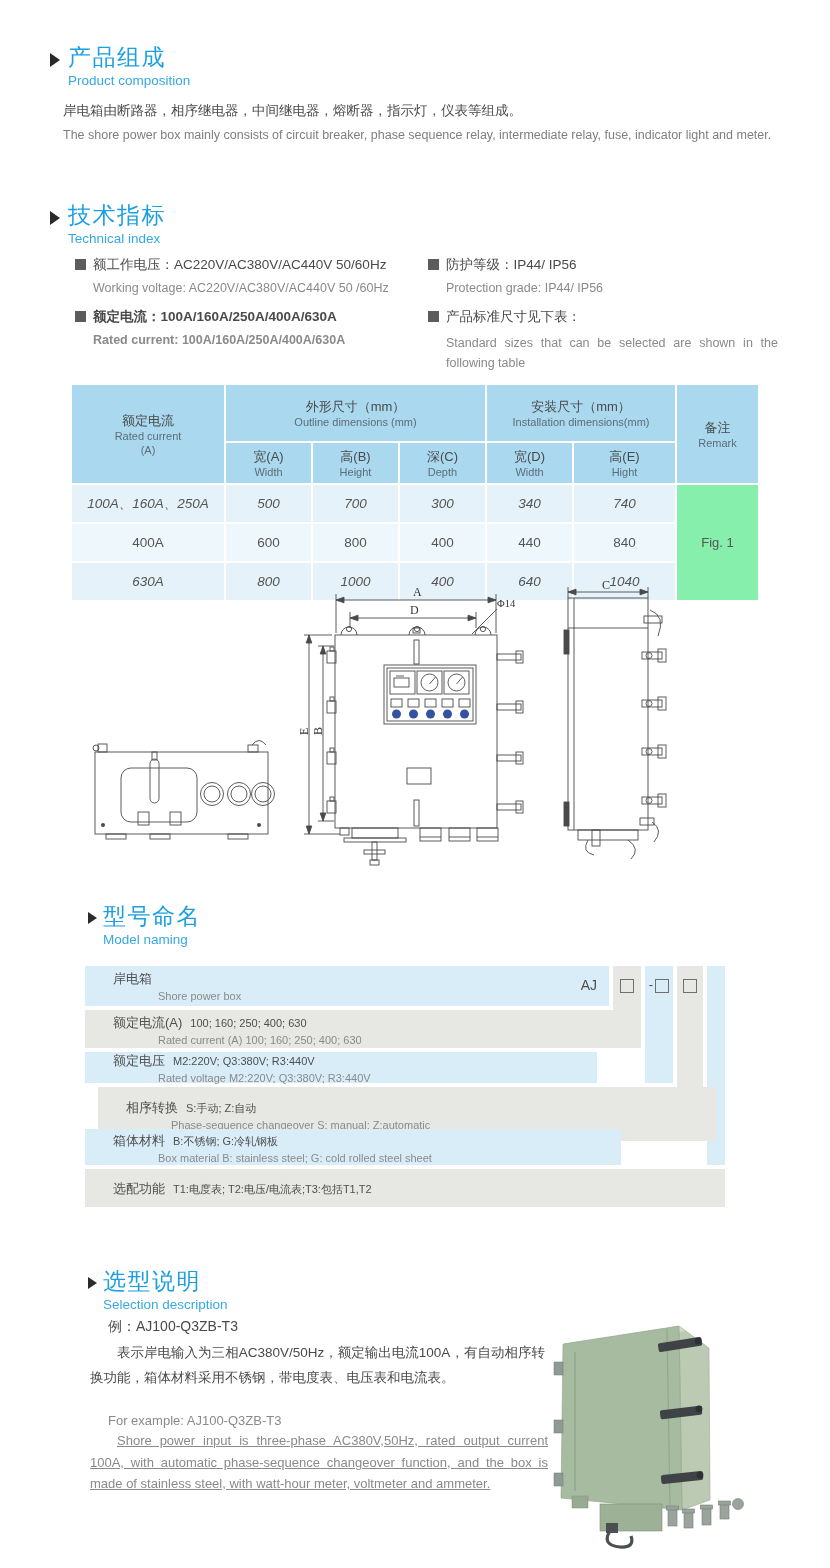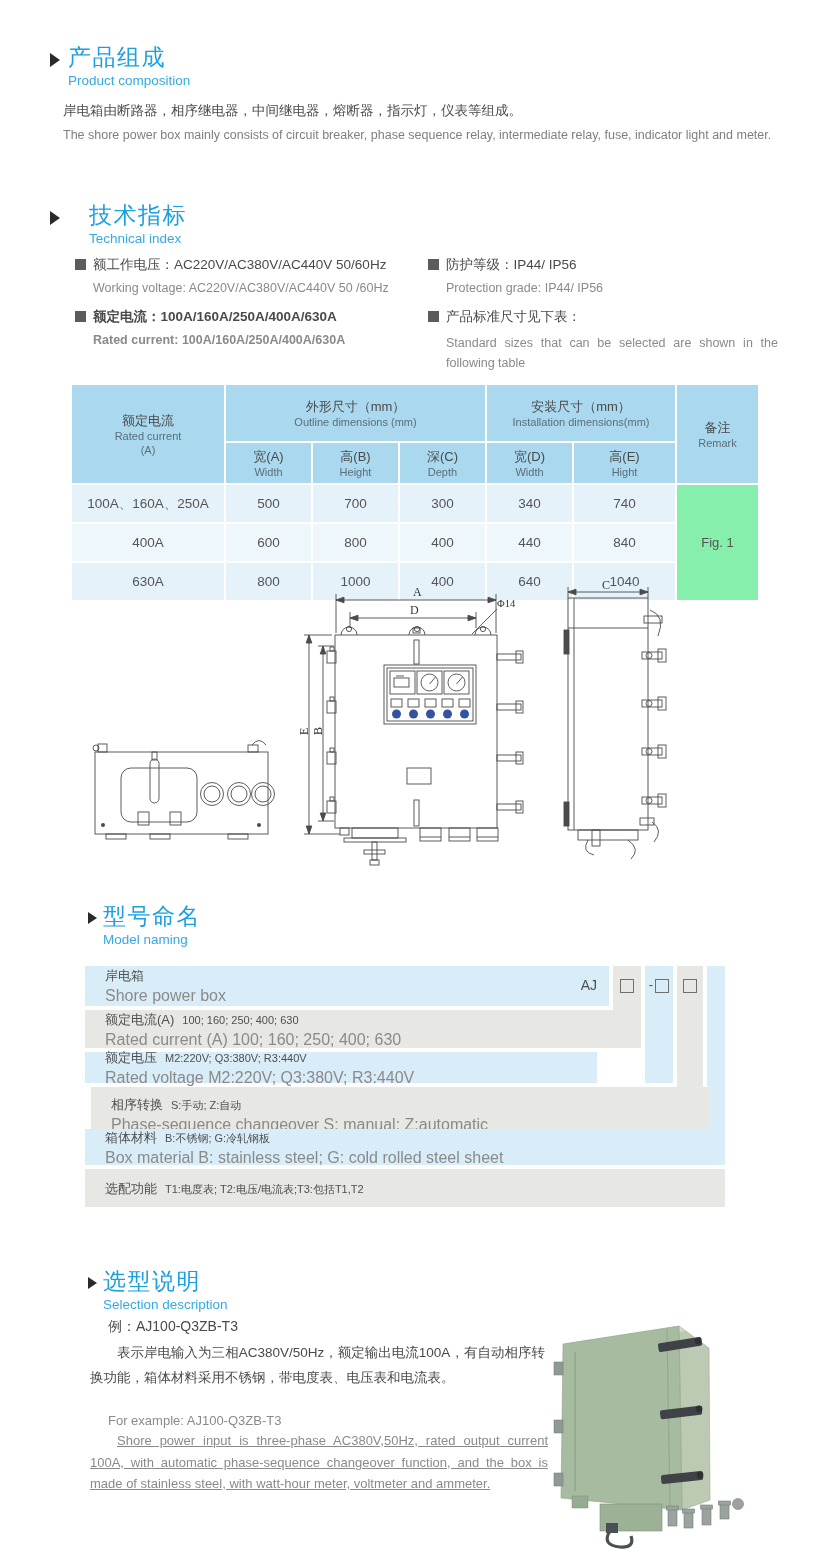--- a/index.html
+++ b/index.html
@@ -23,34 +23,34 @@
   .spec-cn{font-size:13.5px;color:#4a4a4a;}
   .spec-en{font-size:12.5px;color:#8a8a8a;margin:7px 0 0 18px;}
   .w332{width:332px;text-align:justify;line-height:20px;}
 
   
   table.size-table{border-collapse:separate;border-spacing:2px;table-layout:fixed;}
   .size-table td{text-align:center;vertical-align:middle;padding:0;}
   .size-table .hcell{background:#a9d8ef;color:#44535c;}
   .size-table .hcell .cn{font-size:13px;color:#4a4a4a;line-height:17px;}
   .size-table .hcell .en{font-size:11px;color:#5d6d78;line-height:14px;}
-  .size-table .b0{background:#e5f2fa;}
+  .size-table .b0{background:#e5f2fa;font-style:italic;}
   .size-table .b1{background:#eef8fc;}
   .size-table .bcell{font-size:13.5px;color:#555;}
   .size-table .rk{background:#86efac;font-size:13px;color:#555;}
 
   
   .mrow{position:absolute;box-sizing:border-box;display:flex;flex-direction:column;
-        justify-content:center;padding-left:20px;}
+        justify-content:center;padding-left:28px;}
   .mblue{background:#d9edf9;}
   .mgray{background:#e7e7e4;}
   .m-l1{white-space:nowrap;}
   .m-cn{font-size:13px;color:#4f4f4f;}
   .m-val{font-size:11px;color:#4f4f4f;margin-left:8px;}
-  .m-en{font-size:16px;color:#8a8a8a;margin-top:2px;white-space:nowrap;}
+  .m-en{font-size:11px;color:#8a8a8a;margin-top:2px;white-space:nowrap;margin-left:45px;}
   .mcol{position:absolute;display:flex;justify-content:center;align-items:flex-start;
         padding-top:13px;box-sizing:border-box;}
   .pbox{display:inline-block;width:12px;height:12px;border:1px solid #6f6f6f;background:transparent;}
   .mdash{font-size:13px;color:#4f4f4f;margin-right:2px;line-height:12px;}
   .aj{position:absolute;right:12px;top:11px;font-size:14px;color:#4f4f4f;}
 
   
   .sel-ex{font-size:14px;color:#4a4a4a;}
   .sel-cn{font-size:13.5px;color:#4a4a4a;line-height:24.5px;text-align:justify;text-indent:27px;}
   .sel-ex-en{font-size:13px;color:#8a8a8a;}
@@ -69,21 +69,21 @@
   <div class="abs" style="left:68px;top:44px;">
     <div class="sec-title">产品组成</div>
     <div class="sec-sub">Product composition</div>
   </div>
   <div class="abs p-cn" style="left:63px;top:102px;width:700px;">岸电箱由断路器，相序继电器，中间继电器，熔断器，指示灯，仪表等组成。</div>
   <div class="abs p-en" style="left:63px;top:128px;width:720px;">The shore power box mainly consists of circuit breaker, phase sequence relay, intermediate relay, fuse, indicator light and meter.</div>
 
   <div class="abs" style="left:50px;top:211px;">
       <div class="tri"></div>
     </div>
-  <div class="abs" style="left:68px;top:202px;margin-left:21px;">
+  <div class="abs" style="left:68px;top:202px;">
     <div class="sec-title">技术指标</div>
     <div class="sec-sub">Technical index</div>
   </div>
 
   <div class="abs" style="left:75px;top:256px;">
     <div class="spec-cn"><span class="sq"></span><span>额工作电压：AC220V/AC380V/AC440V  50/60Hz</span></div>
     <div class="spec-en">Working voltage: AC220V/AC380V/AC440V 50 /60Hz</div>
   </div>
   <div class="abs" style="left:75px;top:308px;font-weight:bold;">
     <div class="spec-cn"><span class="sq"></span><span>额定电流：100A/160A/250A/400A/630A</span></div>
@@ -377,26 +377,26 @@
     <div class="mrow mgray" style="left:0;top:44px;width:556px;height:38px;">
       <div class="m-l1"><span class="m-cn">额定电流(A)</span><span class="m-val">100; 160; 250; 400; 630</span></div>
       <div class="m-en">Rated current (A) 100; 160; 250; 400; 630</div>
     </div>
 
     <div class="mrow mblue" style="left:0;top:86px;width:512px;height:31px;">
       <div class="m-l1"><span class="m-cn">额定电压</span><span class="m-val">M2:220V;  Q3:380V;  R3:440V</span></div>
       <div class="m-en">Rated voltage  M2:220V;  Q3:380V;  R3:440V</div>
     </div>
 
-    <div class="mrow mgray" style="left:6px;top:121px;width:618px;height:54px;">
+    <div class="mrow mgray" style="left:13px;top:121px;width:618px;height:54px;">
       <div class="m-l1"><span class="m-cn">相序转换</span><span class="m-val">S:手动; Z:自动</span></div>
       <div class="m-en">Phase-sequence changeover  S: manual;  Z:automatic</div>
     </div>
 
-    <div class="mrow mblue" style="left:0;top:163px;width:640px;height:36px;">
+    <div class="mrow mblue" style="left:0;top:163px;width:536px;height:36px;">
       <div class="m-l1"><span class="m-cn">箱体材料</span><span class="m-val">B:不锈钢;  G:冷轧钢板</span></div>
       <div class="m-en">Box material   B: stainless steel; G: cold rolled steel sheet</div>
     </div>
 
     <div class="mrow mgray" style="left:0;top:203px;width:640px;height:38px;">
       <div class="m-l1"><span class="m-cn">选配功能</span><span class="m-val">T1:电度表;  T2:电压/电流表;T3:包括T1,T2</span></div>
     </div>
   </div>
 
   <div class="abs" style="left:88px;top:1277px;">

